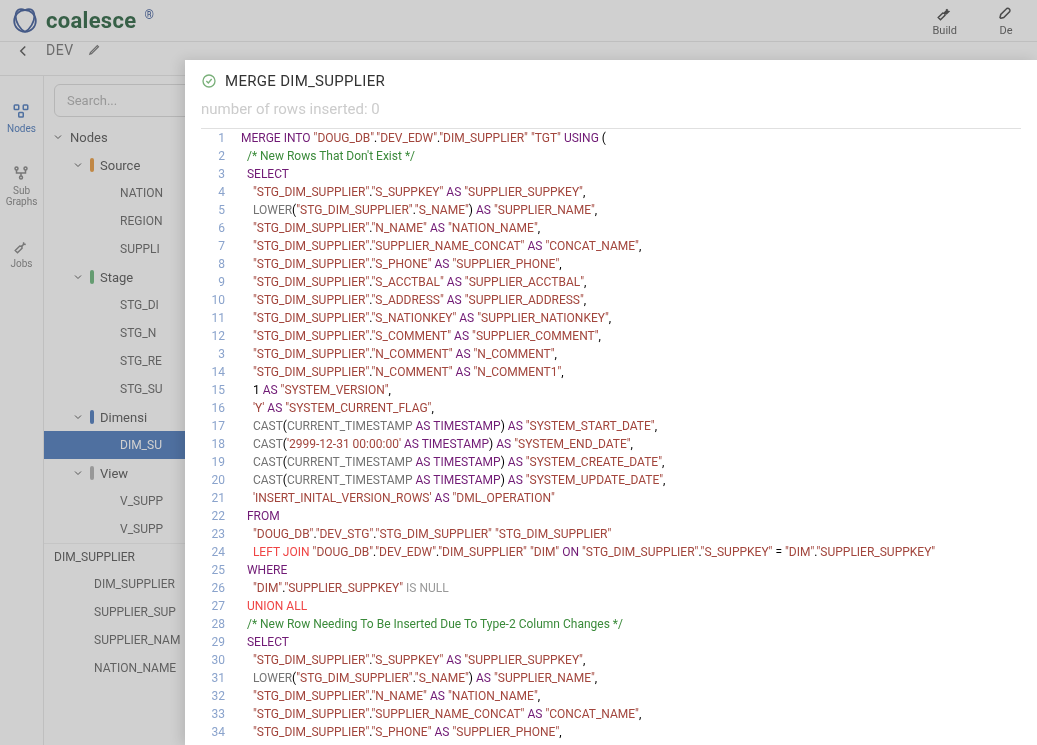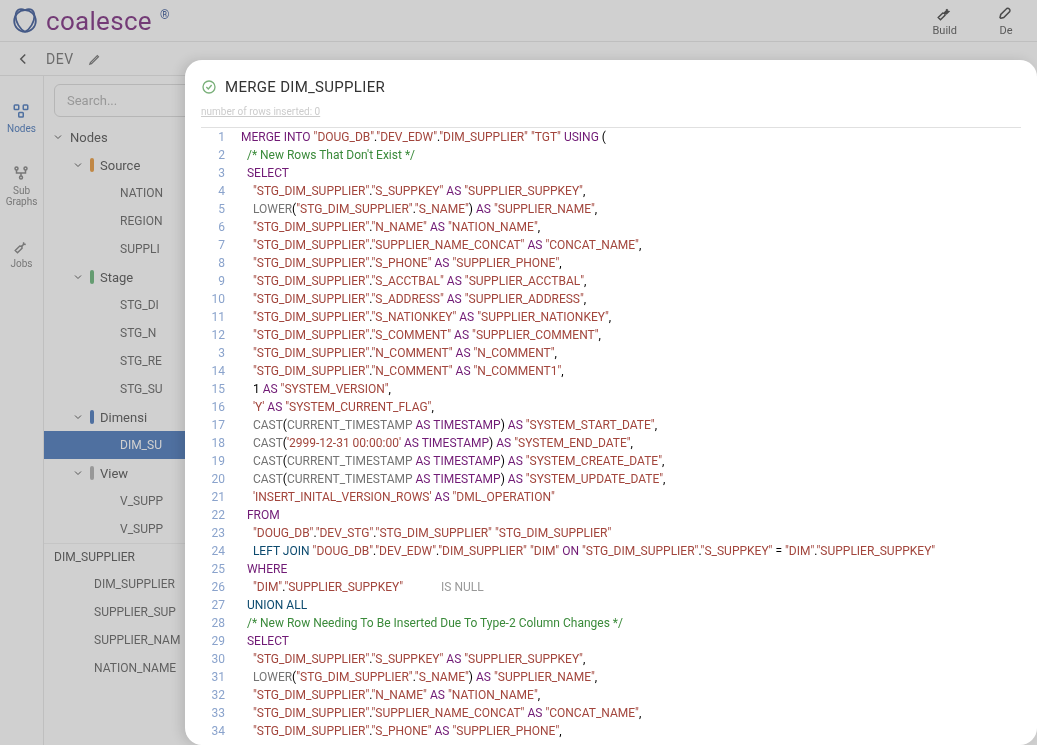--- a/index.html
+++ b/index.html
@@ -1,26 +1,26 @@
 <!DOCTYPE html>
 <html><head>
 <meta charset="utf-8">
 <style>
 * { margin: 0; padding: 0; box-sizing: border-box; font-family: -apple-system, BlinkMacSystemFont, "Segoe UI", Roboto, sans-serif; }
 body { width: 1037px; height: 745px; overflow: hidden; background: #fff; position: relative; }
 
 .topbar { height: 42px; display: flex; align-items: center; padding: 0 12px; border-bottom: 1px solid #e5e5e5; }
 .logo-wrap { display: flex; align-items: center; gap: 8px; }
 .logo-swirl { width: 26px; height: 26px; color: #2a4a8f; }
-.logo-text { font-size: 26px; color: #701a75; font-weight: 400; letter-spacing: 0.3px; }
+.logo-text { font-size: 22px; color: #14532d; font-weight: 700; letter-spacing: 0.3px; }
 .topbar-right { margin-left: auto; display: flex; gap: 40px; padding-right: 10px; }
 .top-tool { display: flex; flex-direction: column; align-items: center; font-size: 11px; color: #4a4a4a; gap: 2px; }
 .top-tool svg { width: 18px; height: 18px; color: #333; }
 
-.subbar { height: 34px; display: flex; align-items: center; padding: 0 14px; gap: 14px; border-bottom: 1px solid #e5e5e5; }
+.subbar { height: 34px; display: flex; padding: 0 14px; gap: 14px; border-bottom: 1px solid #e5e5e5; }
 .back-icon { width: 18px; height: 18px; color: #444; }
 .env-label { font-size: 14px; color: #666; letter-spacing: 0.5px; }
 .pencil-icon { width: 14px; height: 14px; color: #666; }
 
 .main-layout { display: flex; height: calc(100% - 76px); }
 
 .left-rail { width: 44px; border-right: 1px solid #e5e5e5; display: flex; flex-direction: column; align-items: center; padding-top: 26px; gap: 30px; }
 .rail-item { display: flex; flex-direction: column; align-items: center; gap: 3px; font-size: 10px; color: #3a6cb5; cursor: pointer; }
 .rail-item.muted { color: #777; }
 .rail-item svg { width: 18px; height: 18px; }
@@ -40,34 +40,34 @@
 .tree-row.selected { background: #3a6cb5; color: #fff; }
 .chev { width: 12px; height: 12px; flex-shrink: 0; }
 .cat-bar { width: 4px; height: 14px; border-radius: 2px; flex-shrink: 0; }
 .cat-bar.orange { background: #e8912b; }
 .cat-bar.green { background: #5bb06e; }
 .cat-bar.blue { background: #3a6cb5; }
 .cat-bar.gray { background: #aaa; }
 .section-head { padding: 6px 10px; font-size: 12px; color: #444; border-top: 1px solid #eee; }
 
 .modal-overlay { position: absolute; top: 0; left: 0; right: 0; bottom: 0; background: rgba(120,120,120,0.35); }
-.modal { position: absolute; top: 60px; left: 185px; right: 0; bottom: 0; background: #fff; box-shadow: -4px 0 12px rgba(0,0,0,0.12); display: flex; flex-direction: column; padding: 18px 16px 0; border-radius: 17px; }
+.modal { position: absolute; top: 60px; left: 185px; right: 0; bottom: 0; background: #fff; box-shadow: -4px 0 12px rgba(0,0,0,0.12); display: flex; flex-direction: column; padding: 12px 16px 0; }
 .modal-title-row { display: flex; align-items: center; gap: 8px; font-size: 15px; color: #333; letter-spacing: 0.3px; }
 .check-circle { width: 16px; height: 16px; color: #7ab07a; }
-.status-text { font-size: 10px; color: #ccc; margin-top: 10px; margin-bottom: 10px; text-decoration: underline; }
+.status-text { font-size: 15px; color: #ccc; margin-top: 10px; margin-bottom: 10px; }
 
 .code-wrap { flex: 1; display: flex; border-top: 1px solid #e0e0e0; overflow: hidden; font-family: Menlo, Consolas, monospace; font-size: 12px; line-height: 18px; }
 .gutter { width: 32px; text-align: right; padding-right: 8px; color: #8aa3cc; background: #fff; user-select: none; }
 .code-col { flex: 1; overflow-x: auto; white-space: pre; padding-left: 8px; }
 .tok-kw { color: #701a75; }
 .tok-str { color: #a2453c; }
 .tok-com { color: #3a8a3a; }
 .tok-fn { color: #737373; }
-.tok-gray { color: #0c4a6e; }
-.tok-null { color: #999; margin-left: 35px; }
+.tok-gray { color: #ef4444; }
+.tok-null { color: #999; }
 </style>
 </head>
 <body>
 
 <div class="topbar">
   <div class="logo-wrap">
     <svg class="logo-swirl" viewBox="0 0 24 24" fill="none" stroke="currentColor" stroke-width="1.6">
         <circle cx="12" cy="12" r="10"></circle>
         <path d="M12 2 a6 10 30 0 1 0 20"></path>
         <path d="M12 2 a6 10 -30 0 0 0 20"></path>

